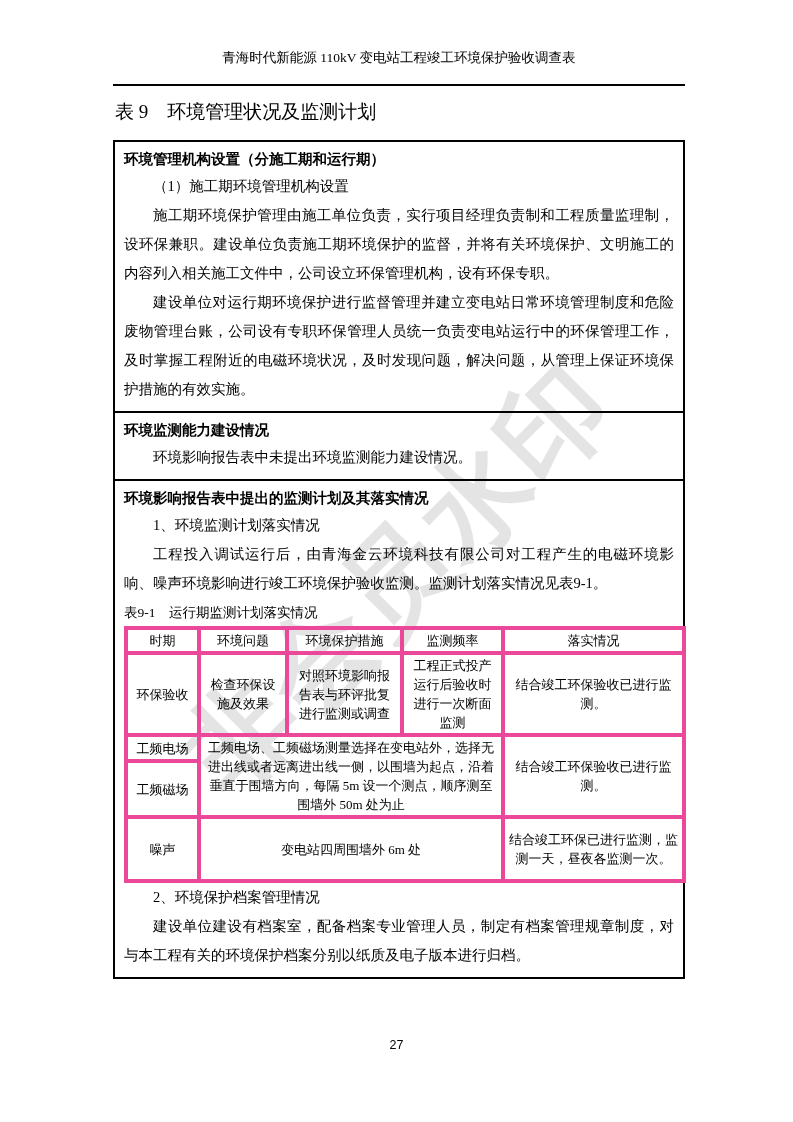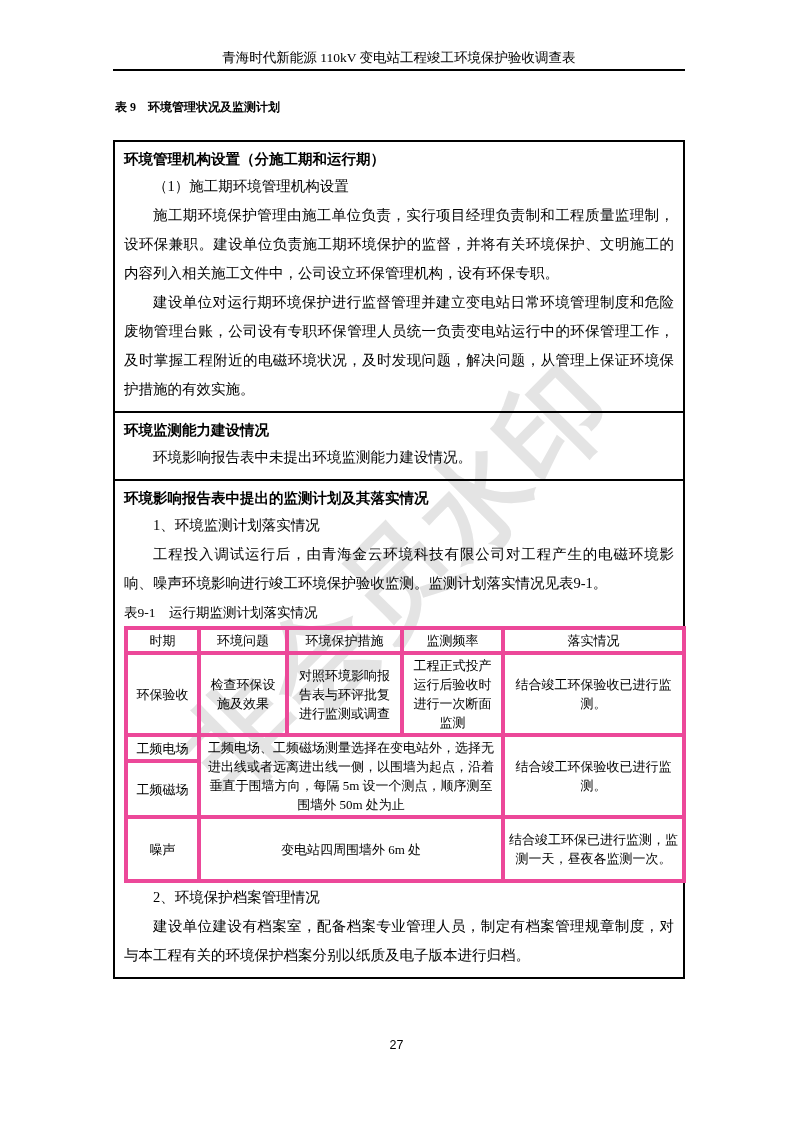--- a/index.html
+++ b/index.html
@@ -13,26 +13,26 @@
     position:absolute;left:165px;top:735px;z-index:0;
     font-family:"Liberation Sans","DejaVu Sans",sans-serif;
     font-weight:bold;font-size:108px;line-height:108px;color:#e4e4e4;
     white-space:nowrap;transform:rotate(-45deg);transform-origin:0 0;
     letter-spacing:2px;user-select:none;
   }
   
   .page-header{
     position:absolute;left:113px;top:48px;width:572px;z-index:1;
     text-align:center;font-size:13.5px;line-height:20px;
-    padding-bottom:1px;border-bottom:2px solid #000;white-space:pre-wrap;
+    padding-bottom:16px;border-bottom:2px solid #000;white-space:pre-wrap;
   }
   
   .doc-title{
     position:absolute;left:115px;top:99px;z-index:1;
-    font-size:12px;font-weight:bold;white-space:pre-wrap;
+    font-size:19px;font-weight:normal;white-space:pre-wrap;
     font-family:"Liberation Serif","DejaVu Serif",serif;
   }
   
   .outer-table{
     position:absolute;left:113px;top:140px;width:572px;z-index:1;
     border:2px solid #000;box-sizing:border-box;background:transparent;
   }
   .section{padding:4px 9px 7px 9px;}
   .section.sep{border-top:2px solid #000;}
   .section-heading{

